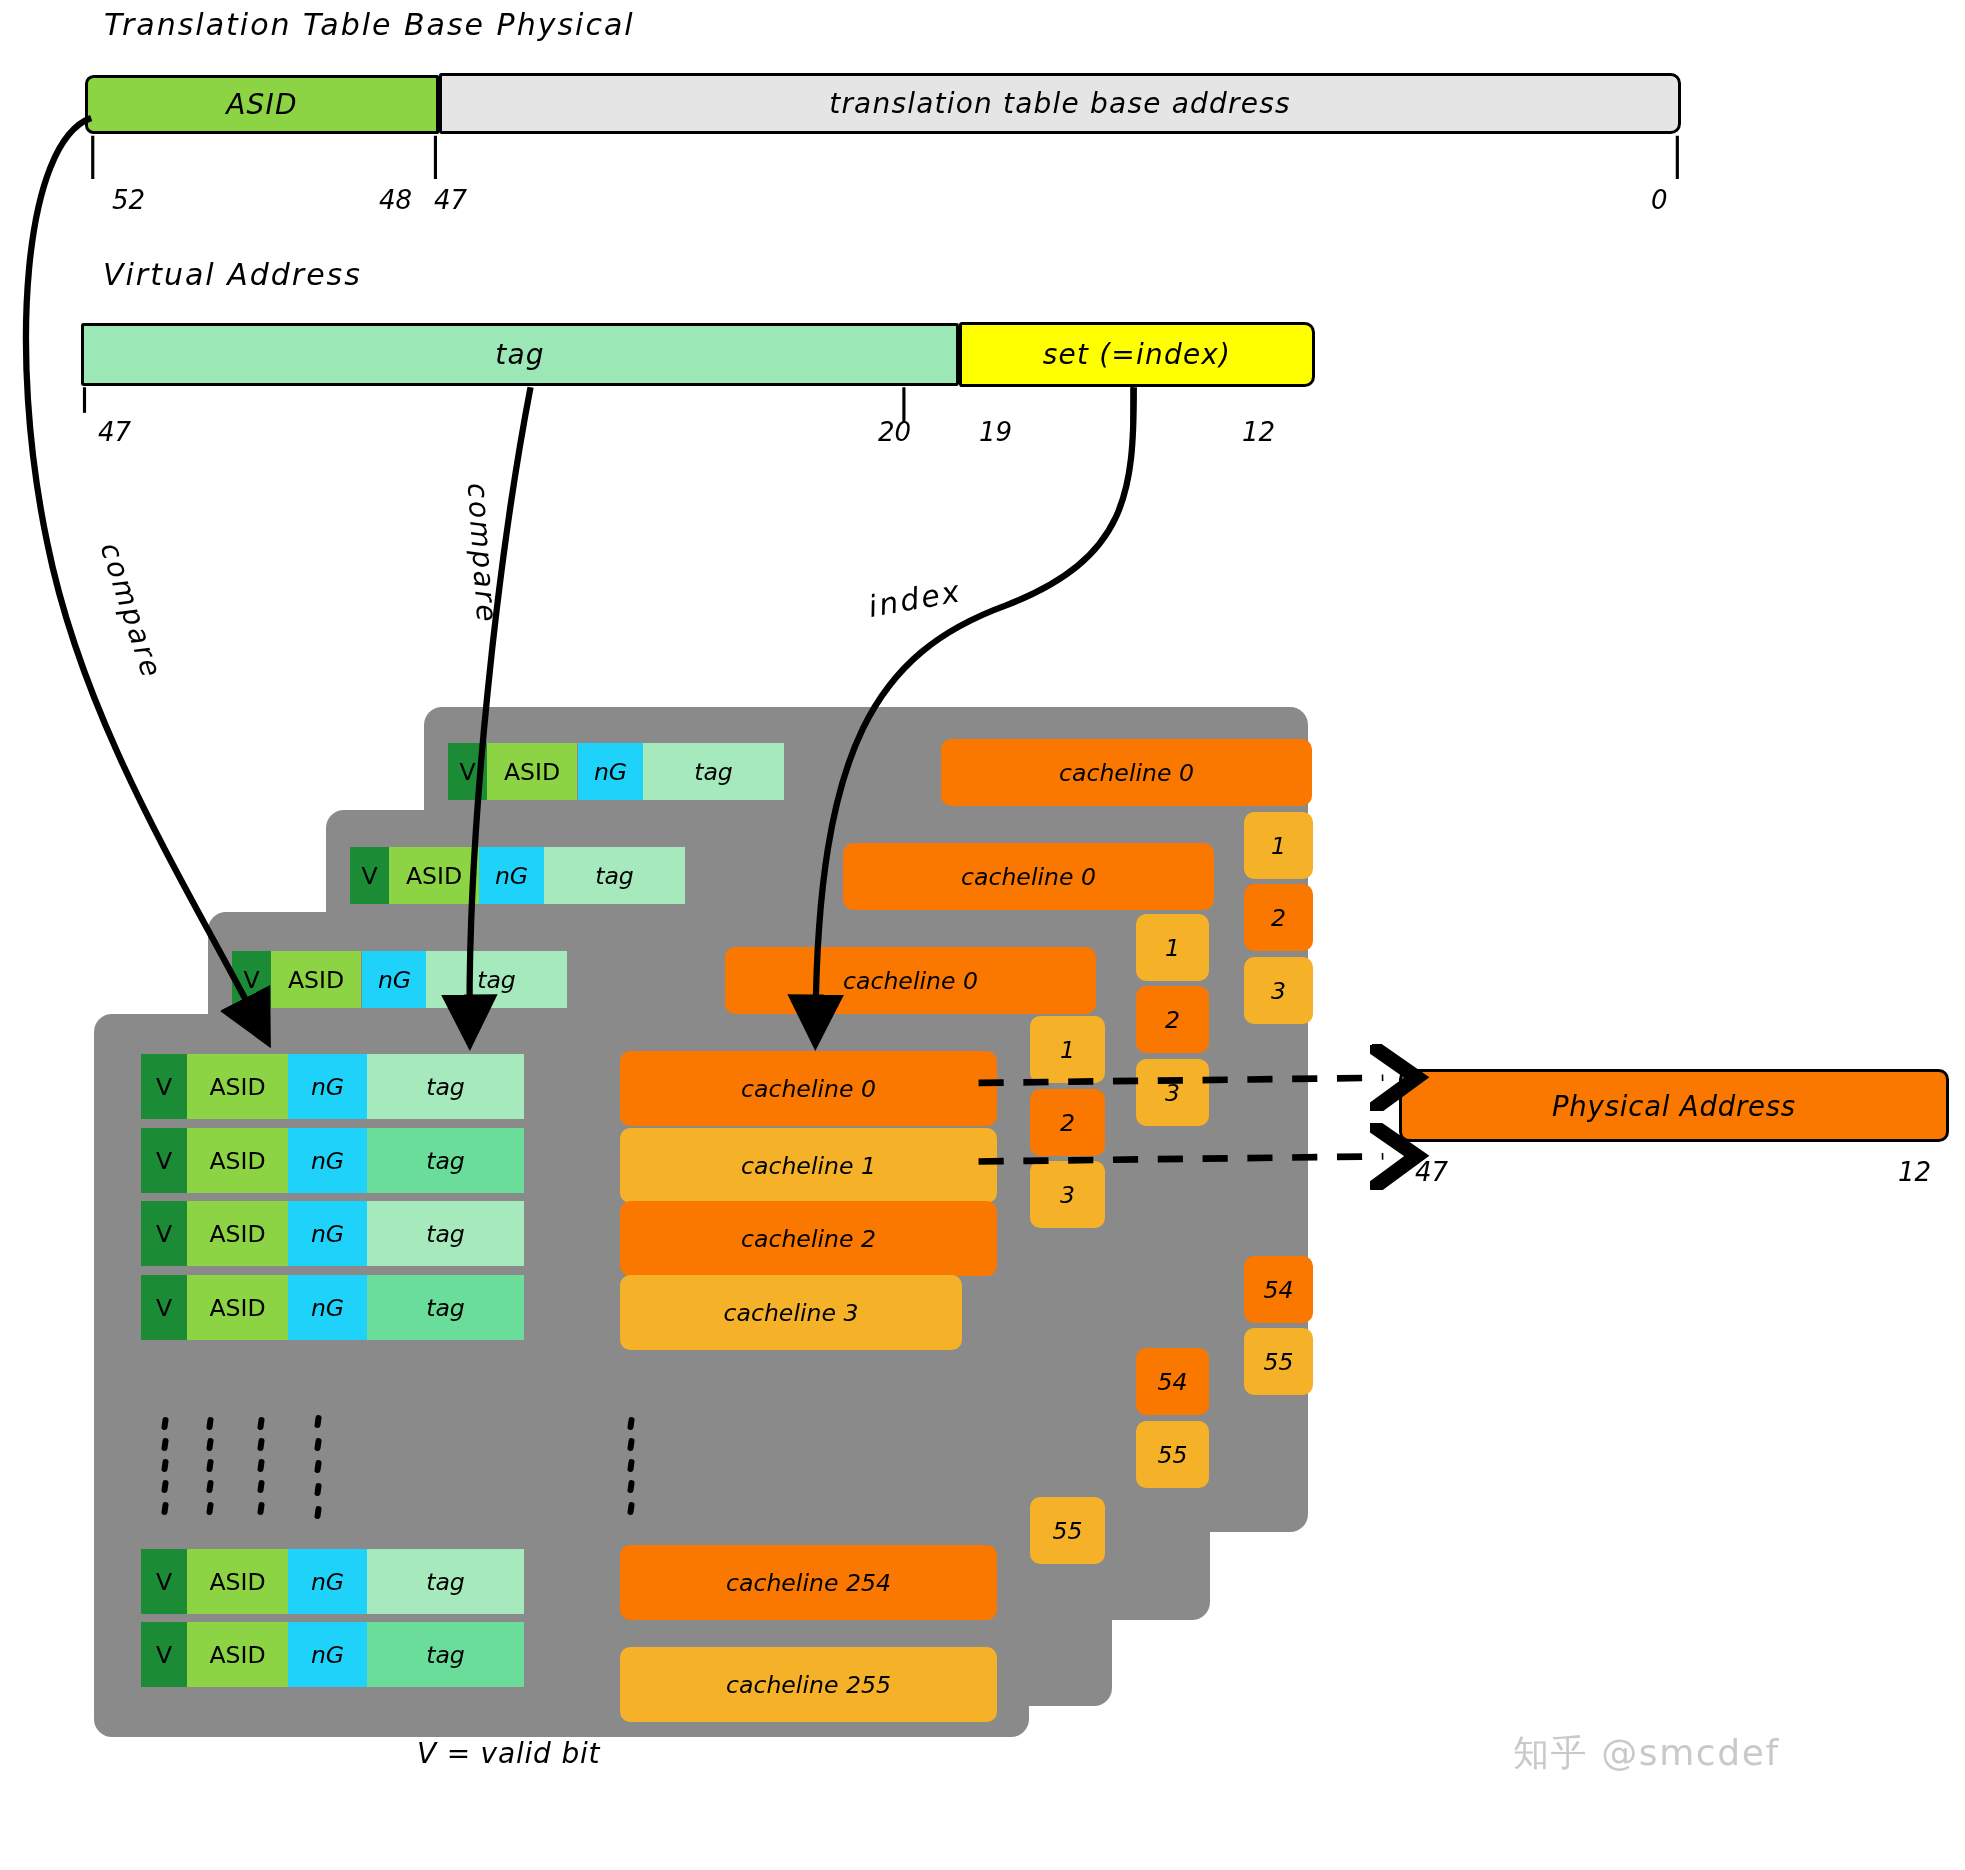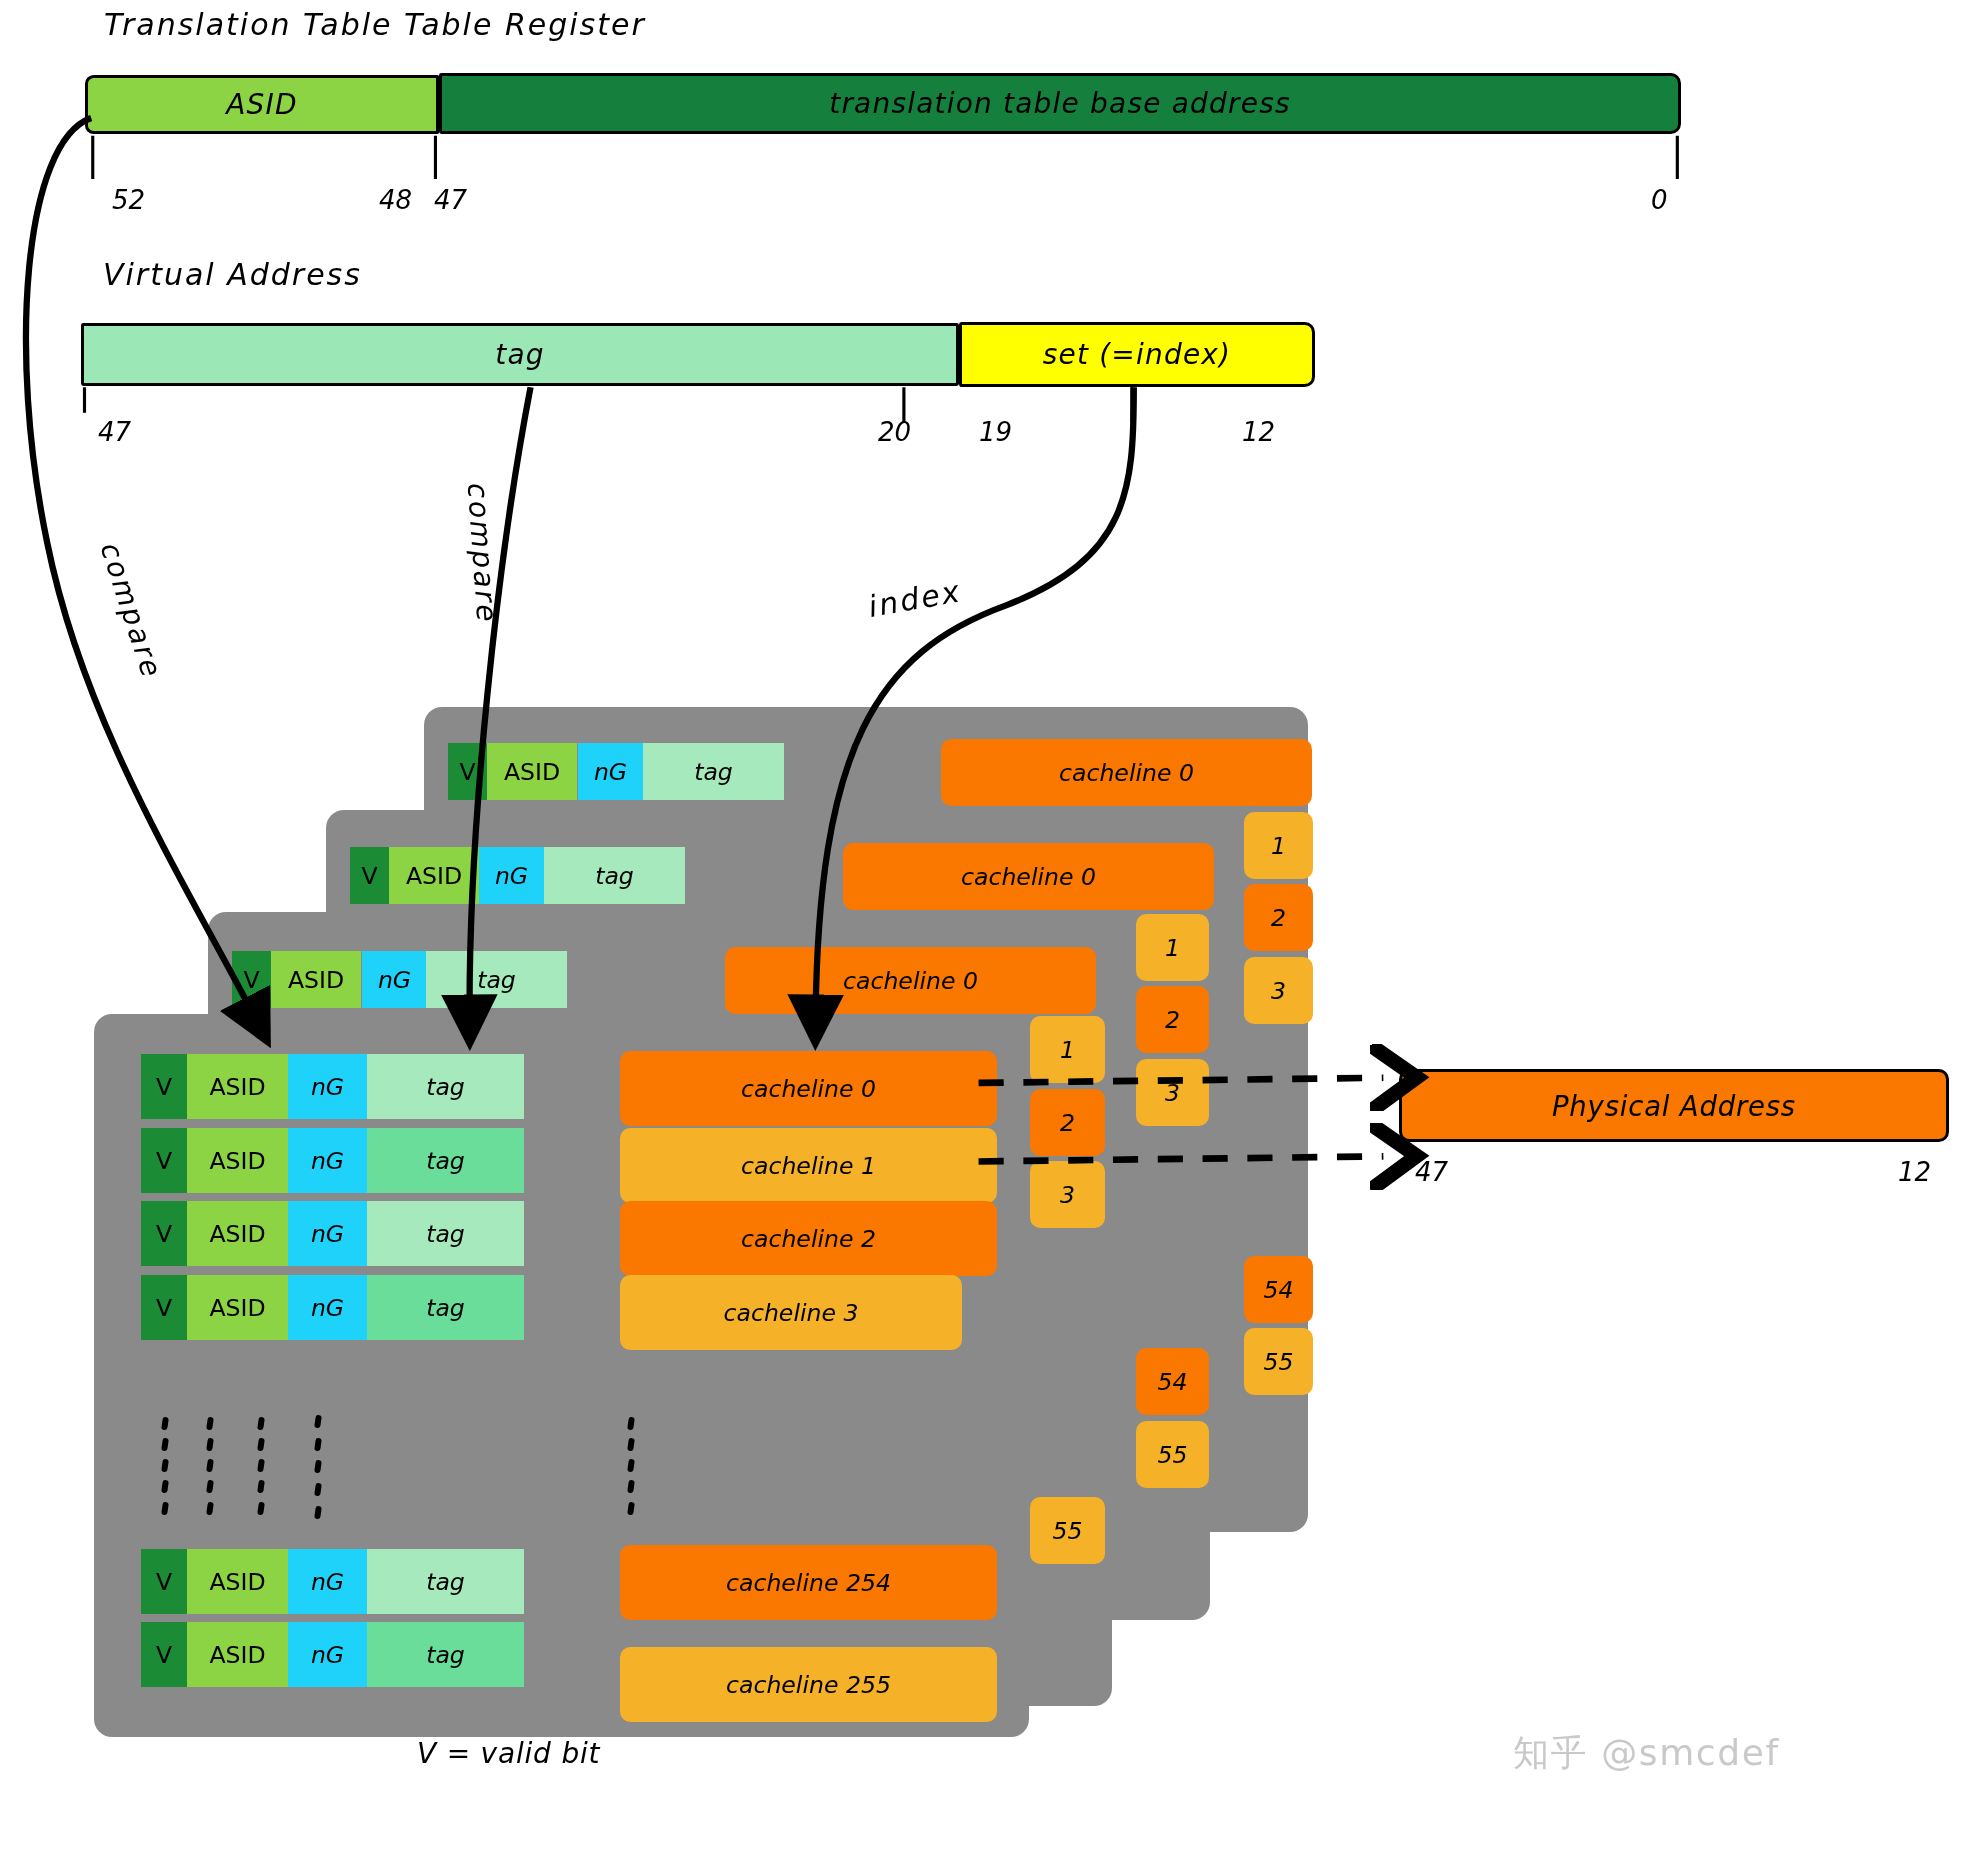--- a/index.html
+++ b/index.html
@@ -18,21 +18,21 @@
   
   .regbar{position:absolute;border:3.5px solid #000;box-sizing:border-box;
           display:flex;align-items:center;justify-content:center;}
   .regbar span{font-size:28px;letter-spacing:1.2px;}
 
   #ttbr-title{left:104px;top:7px;font-size:30px;letter-spacing:2px;}
   #va-title{left:103px;top:257px;font-size:30px;letter-spacing:2px;}
 
   #asid-box{left:85px;top:75px;width:354px;height:59px;background:#8CD444;
             border-radius:8.6px 1.6px 1.6px 8.6px;}
-  #ttba-box{left:439px;top:73px;width:1242px;height:61px;background:#15803d;
+  #ttba-box{left:439px;top:73px;width:1242px;height:61px;background:#e5e5e5;
             border-radius:2.4px 10.2px 10.2px 2.4px;}
 
   #tag-box{left:81px;top:323px;width:878px;height:63px;background:#9BE7B6;
            border-radius:2.4px;}
   #set-box{left:959px;top:322px;width:356px;height:65px;background:#FFFF00;
            border-radius:3.1px 10.2px 10.2px 3.1px;}
 
   
   .way{position:absolute;background:#8A8A8A;border-radius:18px;}
 
@@ -71,21 +71,21 @@
   #watermark{position:absolute;left:1513px;top:1729px;font-size:36px;color:#c9c9c9;
              letter-spacing:1.6px;white-space:nowrap;}
 
   svg.overlay{position:absolute;left:0;top:0;width:1965px;height:1871px;pointer-events:none;}
 </style>
 </head>
 <body>
 
 <div class="stage">
 
-  <div class="lbl hand" id="ttbr-title">Translation Table Table Register</div>
+  <div class="lbl hand" id="ttbr-title">Translation Table Base Physical</div>
 
   <div class="lbl hand" id="va-title">Virtual Address</div>
 
   <div class="regbar" id="asid-box">
     <span class="hand">ASID</span>
   </div>
   <div class="regbar" id="ttba-box">
     <span class="hand">translation table base address</span>
   </div>
 

